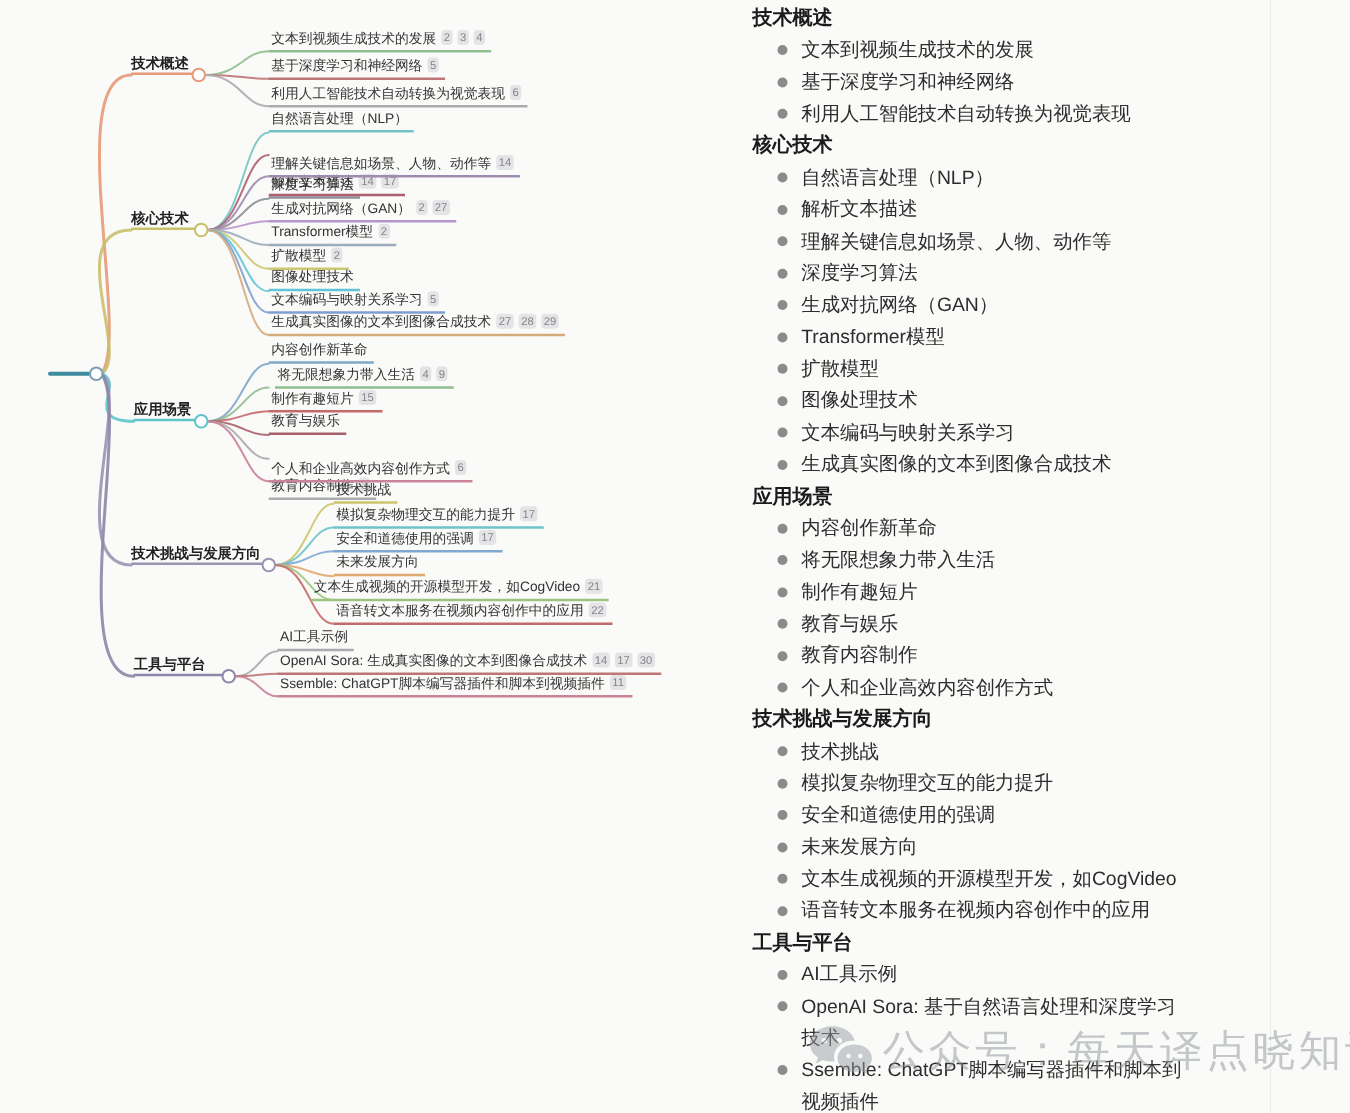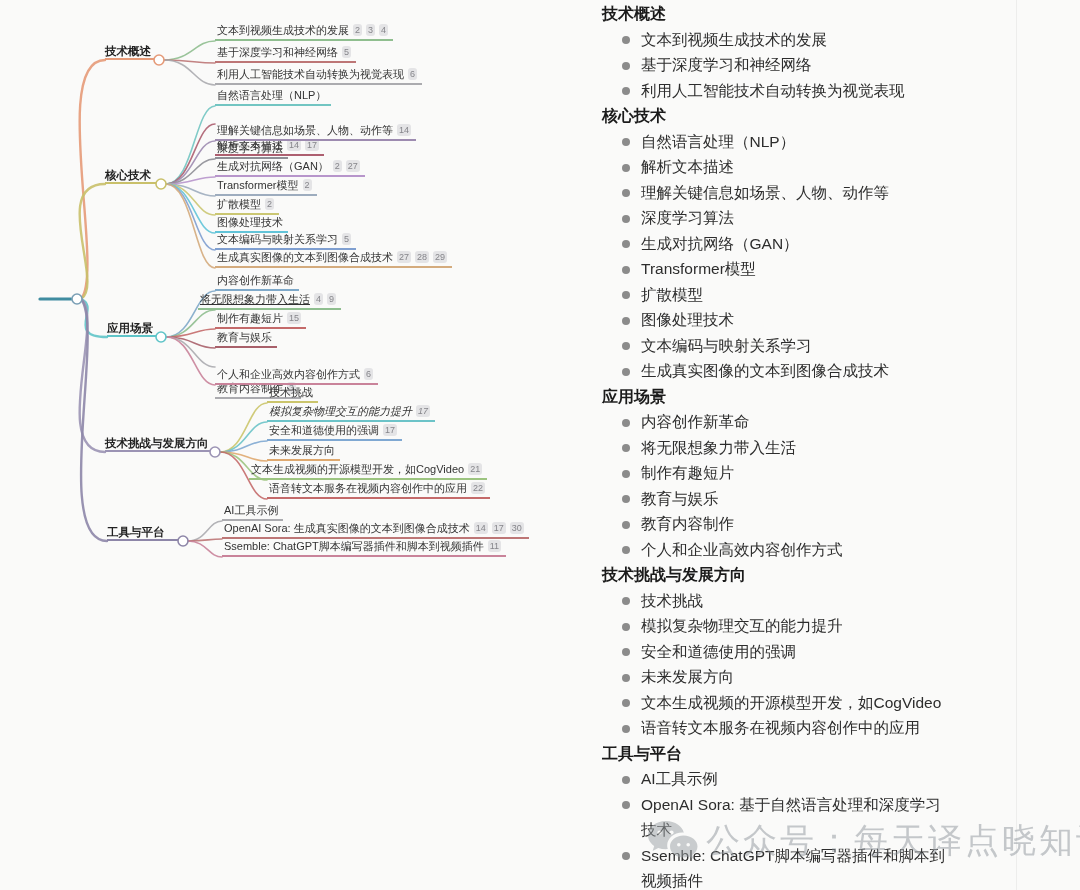--- a/index.html
+++ b/index.html
@@ -98,28 +98,28 @@
         <div class="mm-leaf" style="left: 215px; top: 124px; border-bottom-color: rgb(157, 139, 176);"><span>理解关键信息如场景、人物、动作等</span><span class="mm-badge">14</span></div>
         <div class="mm-leaf" style="left: 215px; top: 142px; border-bottom-color: rgb(142, 142, 150);"><span>深度学习算法</span></div>
         <div class="mm-leaf" style="left: 215px; top: 160px; border-bottom-color: rgb(183, 149, 203);"><span>生成对抗网络（GAN）</span><span class="mm-badge">2</span><span class="mm-badge">27</span></div>
         <div class="mm-leaf" style="left: 215px; top: 179px; border-bottom-color: rgb(157, 172, 190);"><span>Transformer模型</span><span class="mm-badge">2</span></div>
         <div class="mm-leaf" style="left: 215px; top: 198px; border-bottom-color: rgb(203, 199, 114);"><span>扩散模型</span><span class="mm-badge">2</span></div>
         <div class="mm-leaf" style="left: 215px; top: 216px; border-bottom-color: rgb(98, 196, 216);"><span>图像处理技术</span></div>
         <div class="mm-leaf" style="left: 215px; top: 233px; border-bottom-color: rgb(127, 159, 208);"><span>文本编码与映射关系学习</span><span class="mm-badge">5</span></div>
         <div class="mm-leaf" style="left: 215px; top: 251px; border-bottom-color: rgb(212, 171, 125);"><span>生成真实图像的文本到图像合成技术</span><span class="mm-badge">27</span><span class="mm-badge">28</span><span class="mm-badge">29</span></div>
         <div class="mm-topic" style="left: 107px; top: 321px; width: 49px; border-bottom-color: rgb(95, 196, 200);">应用场景</div>
         <div class="mm-leaf" style="left: 215px; top: 274px; border-bottom-color: rgb(127, 169, 201);"><span>内容创作新革命</span></div>
-        <div class="mm-leaf" style="left: 198px; top: 293px; border-bottom-color: rgb(143, 190, 143); text-decoration: underline;"><span>将无限想象力带入生活</span><span class="mm-badge">4</span><span class="mm-badge">9</span></div>
+        <div class="mm-leaf" style="left: 220px; top: 293px; border-bottom-color: rgb(143, 190, 143);"><span>将无限想象力带入生活</span><span class="mm-badge">4</span><span class="mm-badge">9</span></div>
         <div class="mm-leaf" style="left: 215px; top: 312px; border-bottom-color: rgb(196, 106, 106);"><span>制作有趣短片</span><span class="mm-badge">15</span></div>
         <div class="mm-leaf" style="left: 215px; top: 331px; border-bottom-color: rgb(168, 96, 106);"><span>教育与娱乐</span></div>
         <div class="mm-leaf" style="left: 215px; top: 350px; border-bottom-color: rgb(171, 171, 175); margin-top: 32px;"><span>教育内容制作</span><span class="mm-badge">3</span></div>
         <div class="mm-leaf" style="left: 215px; top: 368px; border-bottom-color: rgb(201, 131, 154);"><span>个人和企业高效内容创作方式</span><span class="mm-badge">6</span></div>
         <div class="mm-topic" style="left: 105px; top: 436px; width: 105px; border-bottom-color: rgb(155, 147, 180);">技术挑战与发展方向</div>
         <div class="mm-leaf" style="left: 267px; top: 386px; border-bottom-color: rgb(203, 197, 108);"><span>技术挑战</span></div>
-        <div class="mm-leaf" style="left: 267px; top: 405px; border-bottom-color: rgb(108, 195, 200); font-style: italic;"><span>模拟复杂物理交互的能力提升</span><span class="mm-badge">17</span></div>
+        <div class="mm-leaf" style="left: 267px; top: 405px; border-bottom-color: rgb(108, 195, 200);"><span>模拟复杂物理交互的能力提升</span><span class="mm-badge">17</span></div>
         <div class="mm-leaf" style="left: 267px; top: 424px; border-bottom-color: rgb(127, 168, 210);"><span>安全和道德使用的强调</span><span class="mm-badge">17</span></div>
         <div class="mm-leaf" style="left: 267px; top: 444px; border-bottom-color: rgb(223, 169, 111);"><span>未来发展方向</span></div>
         <div class="mm-leaf" style="left: 249px; top: 463px; border-bottom-color: rgb(156, 196, 128);"><span>文本生成视频的开源模型开发，如CogVideo</span><span class="mm-badge">21</span></div>
         <div class="mm-leaf" style="left: 267px; top: 482px; border-bottom-color: rgb(196, 106, 106);"><span>语音转文本服务在视频内容创作中的应用</span><span class="mm-badge">22</span></div>
         <div class="mm-topic" style="left: 107px; top: 525px; width: 71px; border-bottom-color: rgb(141, 134, 168);">工具与平台</div>
         <div class="mm-leaf" style="left: 222px; top: 504px; border-bottom-color: rgb(171, 171, 175);"><span>AI工具示例</span></div>
         <div class="mm-leaf" style="left: 222px; top: 522px; border-bottom-color: rgb(189, 118, 118);"><span>OpenAI Sora: 生成真实图像的文本到图像合成技术</span><span class="mm-badge">14</span><span class="mm-badge">17</span><span class="mm-badge">30</span></div>
         <div class="mm-leaf" style="left: 222px; top: 540px; border-bottom-color: rgb(201, 131, 154);"><span>Ssemble: ChatGPT脚本编写器插件和脚本到视频插件</span><span class="mm-badge">11</span></div>
       </div>
   </div>

